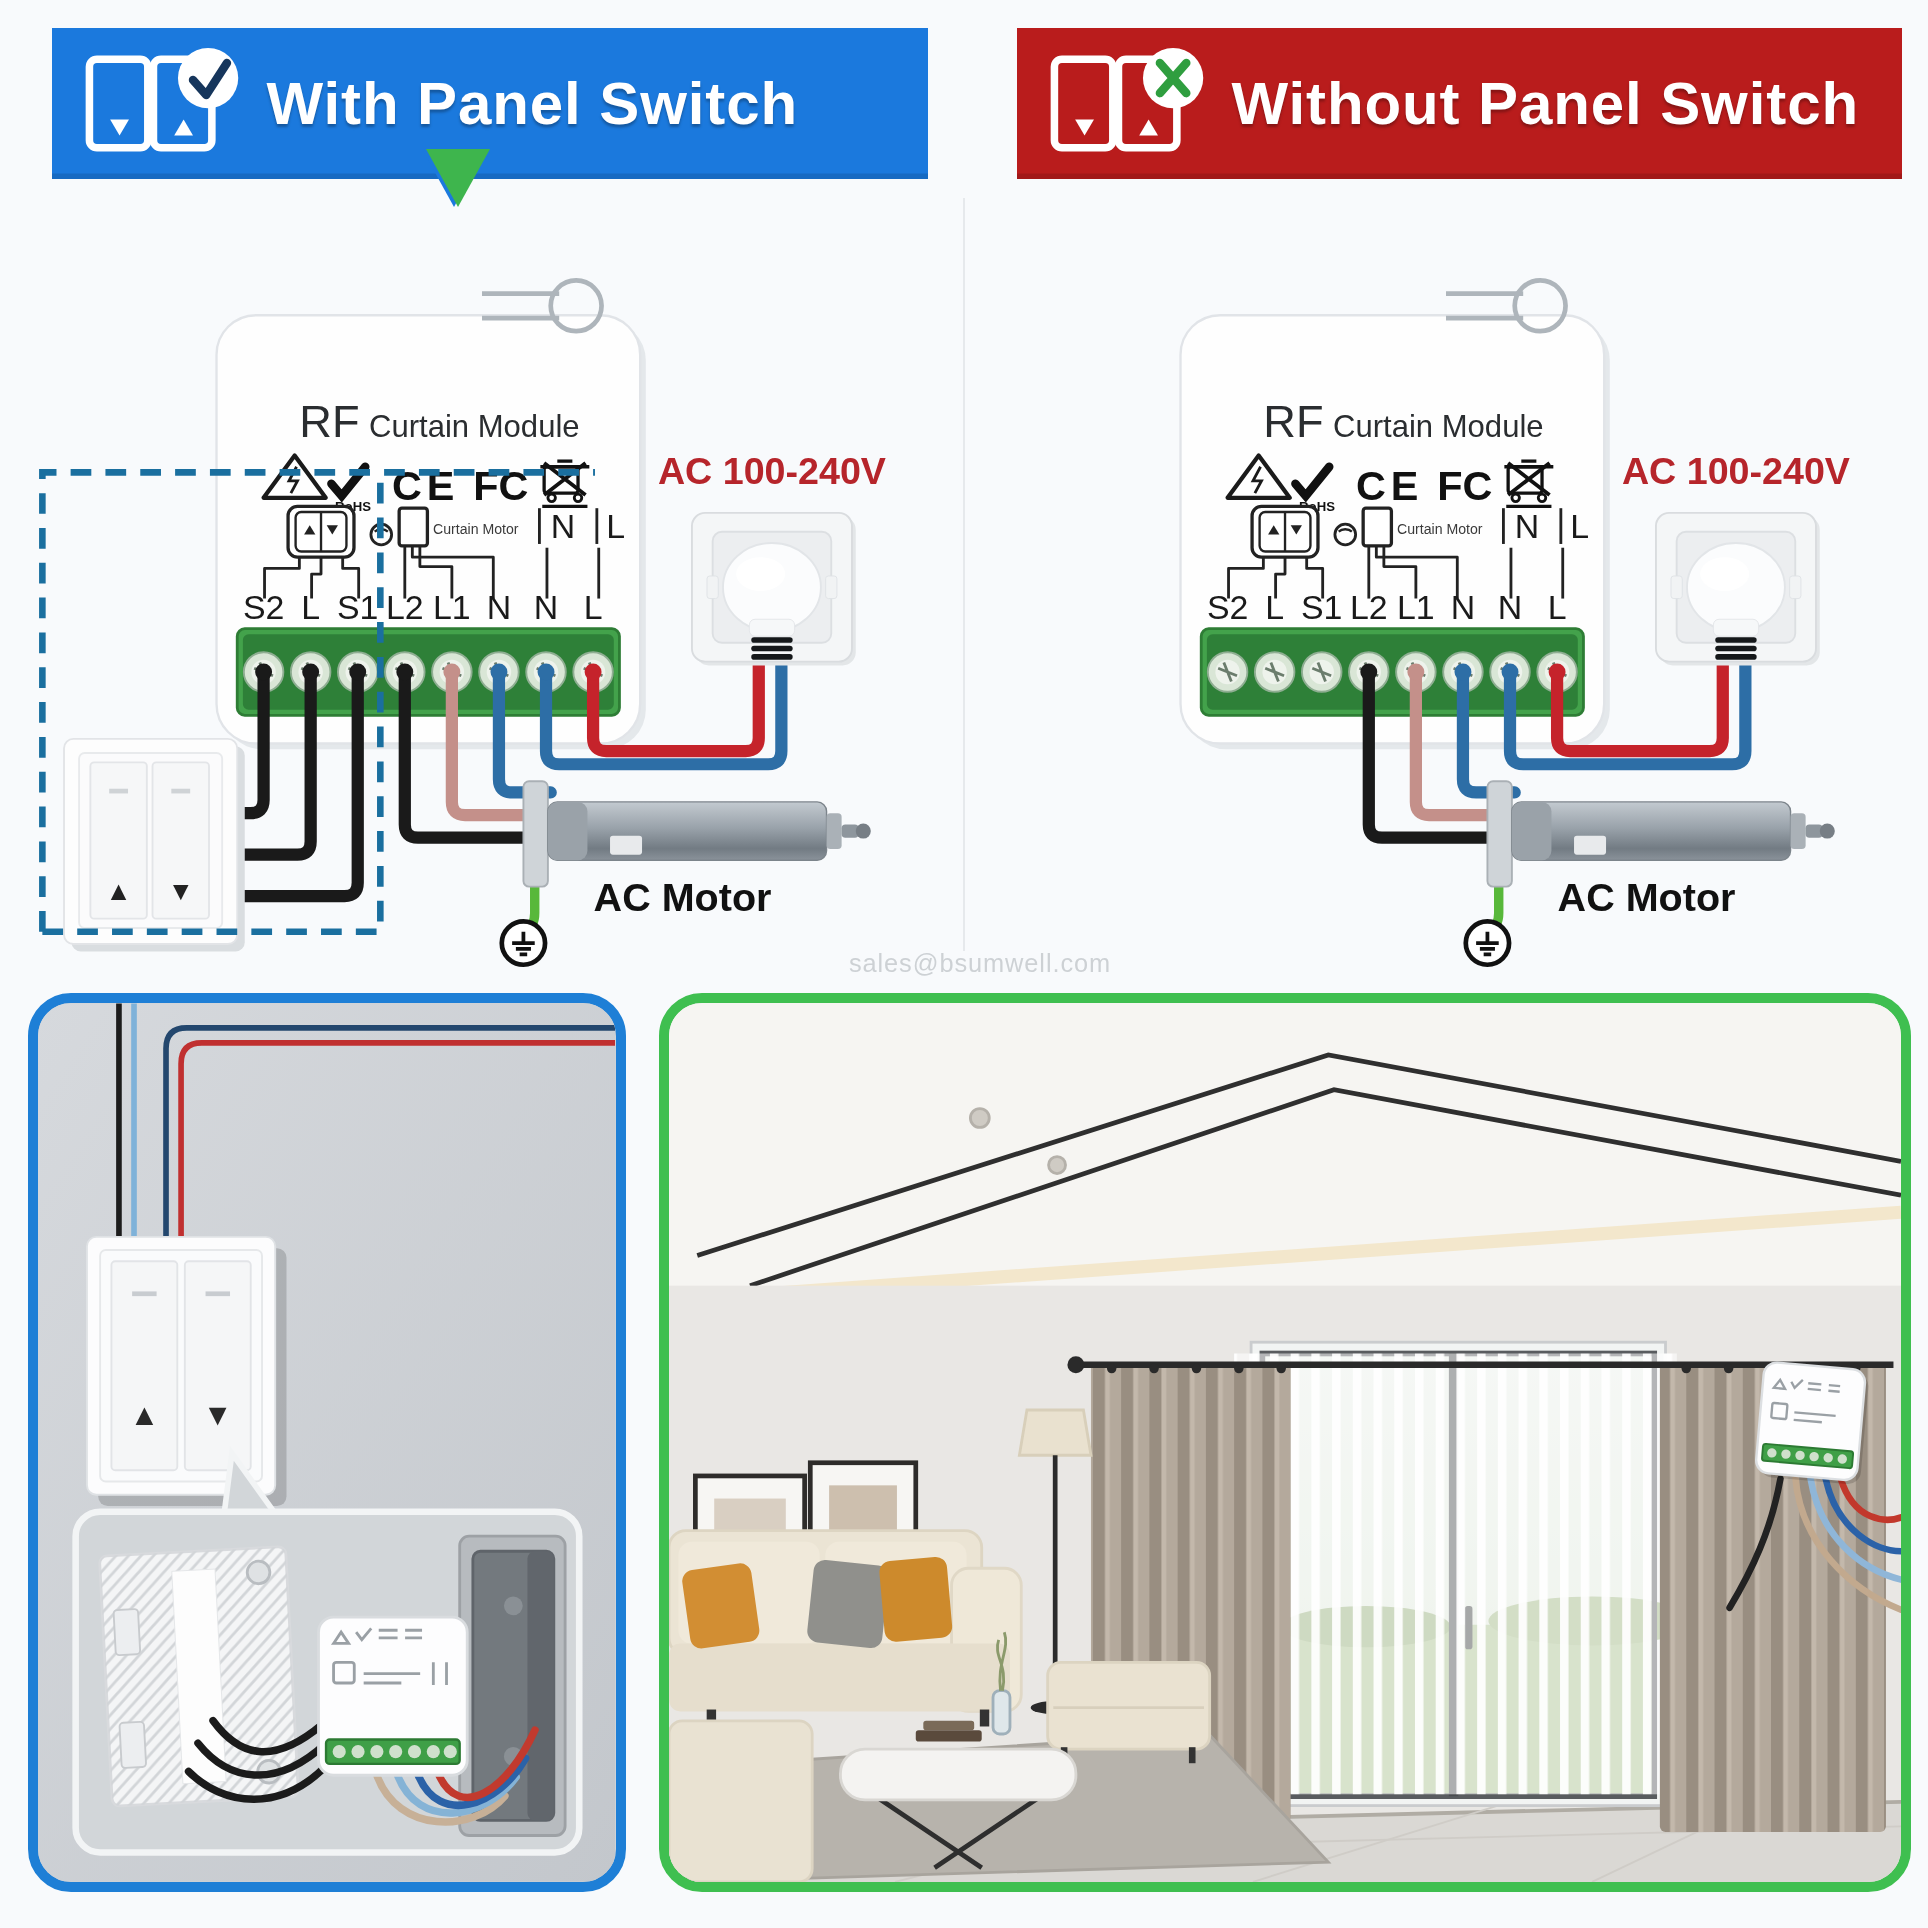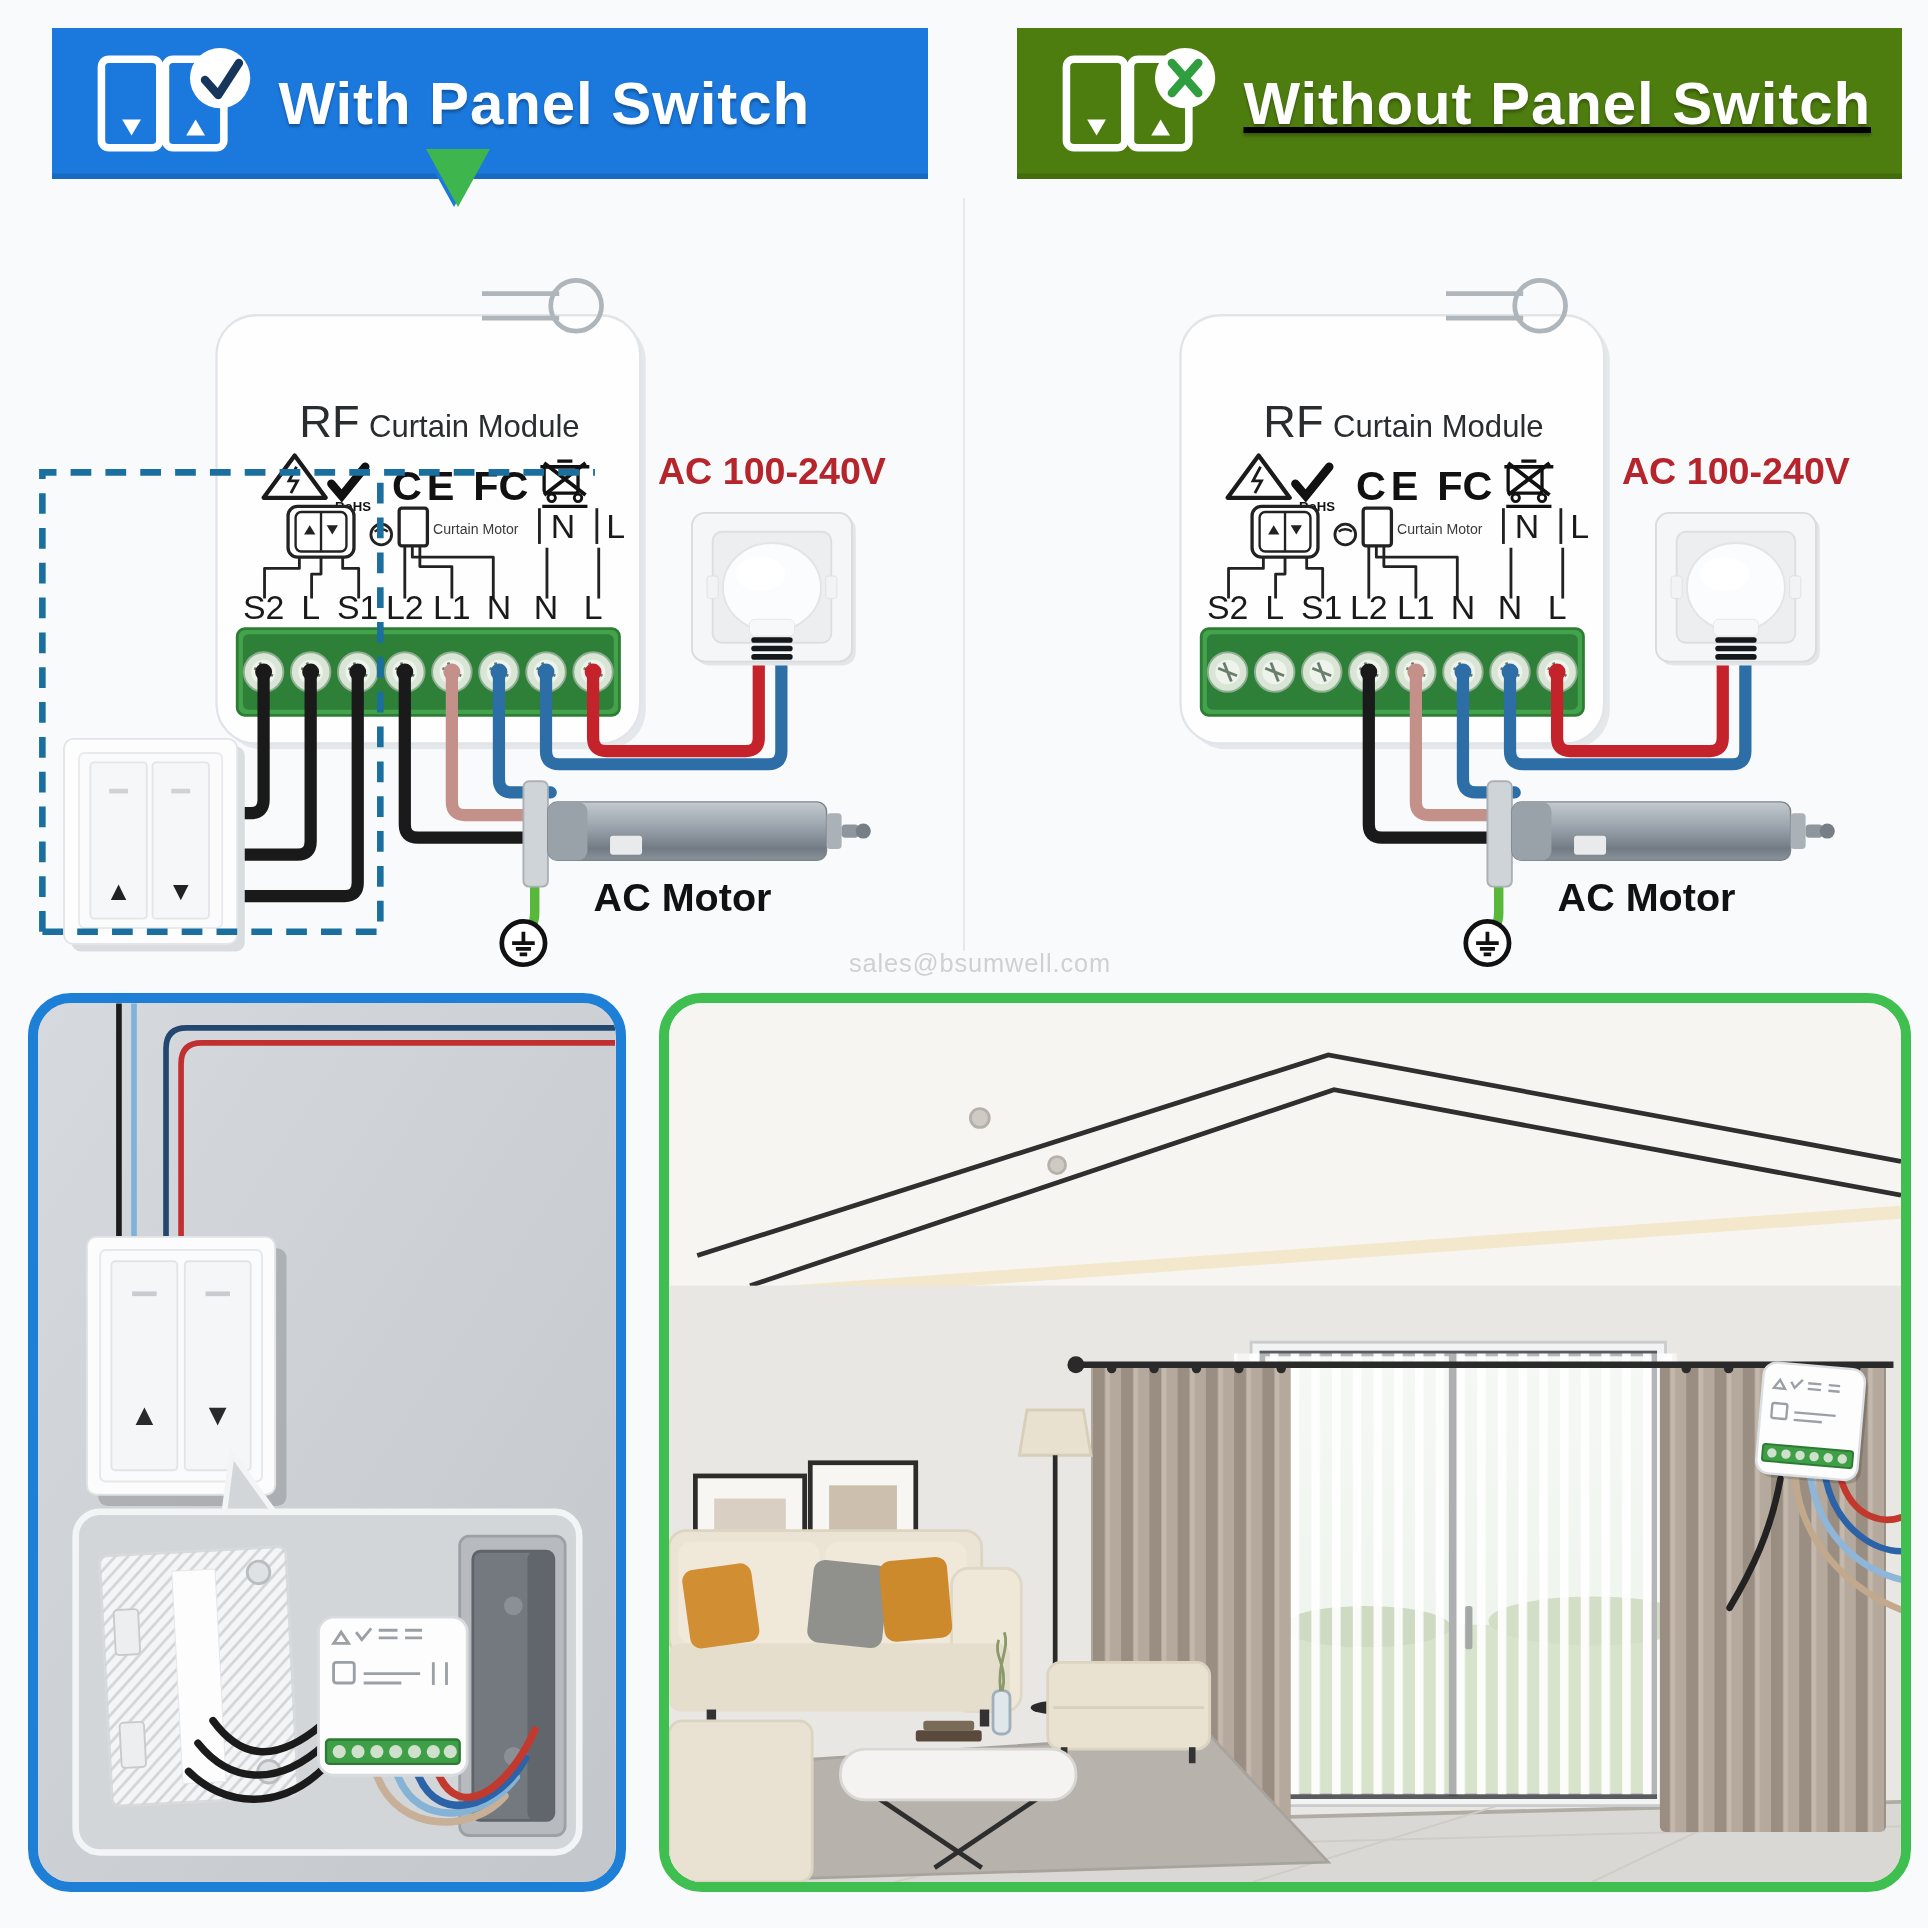--- a/index.html
+++ b/index.html
@@ -1,22 +1,22 @@
 <!DOCTYPE html>
 <html style="font-size:15px"><head>
 <meta charset="utf-8">
 <style>
   html,body{margin:0;padding:0;background:#ffffff;}
   .page{position:relative;width:1928px;height:1928px;background:#f8fafc;overflow:hidden;
         font-family:"Liberation Sans",sans-serif;}
   .half-divider{position:absolute;left:963px;top:198px;width:1.9px;height:753px;background:#e6e9ec;}
   .banner{position:absolute;top:28px;height:151px;display:flex;align-items:center;gap:24.5px;
-          padding-left:40px;box-sizing:border-box;}
+          padding-left:28px;box-sizing:border-box;}
   .banner.blue{left:52px;width:876px;background:#1b79dd;box-shadow:inset 0 -5.6px 0 rgba(0,0,0,.12);}
-  .banner.green{left:1017px;width:885px;background:#4d7c0f;box-shadow:inset 0 -5.6px 0 rgba(0,0,0,.12);text-decoration:underline;}
+  .banner.green{left:1017px;width:885px;background:#b91c1c;box-shadow:inset 0 -5.6px 0 rgba(0,0,0,.12);}
   .banner-label{color:#ffffff;font-size:60px;font-weight:700;letter-spacing:0.9px;
                 text-shadow:0 2.8px 2.8px rgba(0,0,0,.28);white-space:nowrap;}
   .tail{position:absolute;top:149px;width:0;height:0;border-left:32px solid transparent;
         border-right:32px solid transparent;}
   .tail.blue{left:422px;border-top:58px solid #1b79dd;}
   .tail.green{left:426px;border-top:58px solid #3eb54d;}
   .diagram{position:absolute;}
   svg text{font-family:"Liberation Sans",sans-serif;}
   .photo-panel{position:absolute;top:993px;box-sizing:border-box;border-radius:43px;overflow:hidden;}
   .photo-panel.left{left:28px;width:598px;height:899px;border:10.4px solid #1e7fd6;background:#cfd3d7;}

